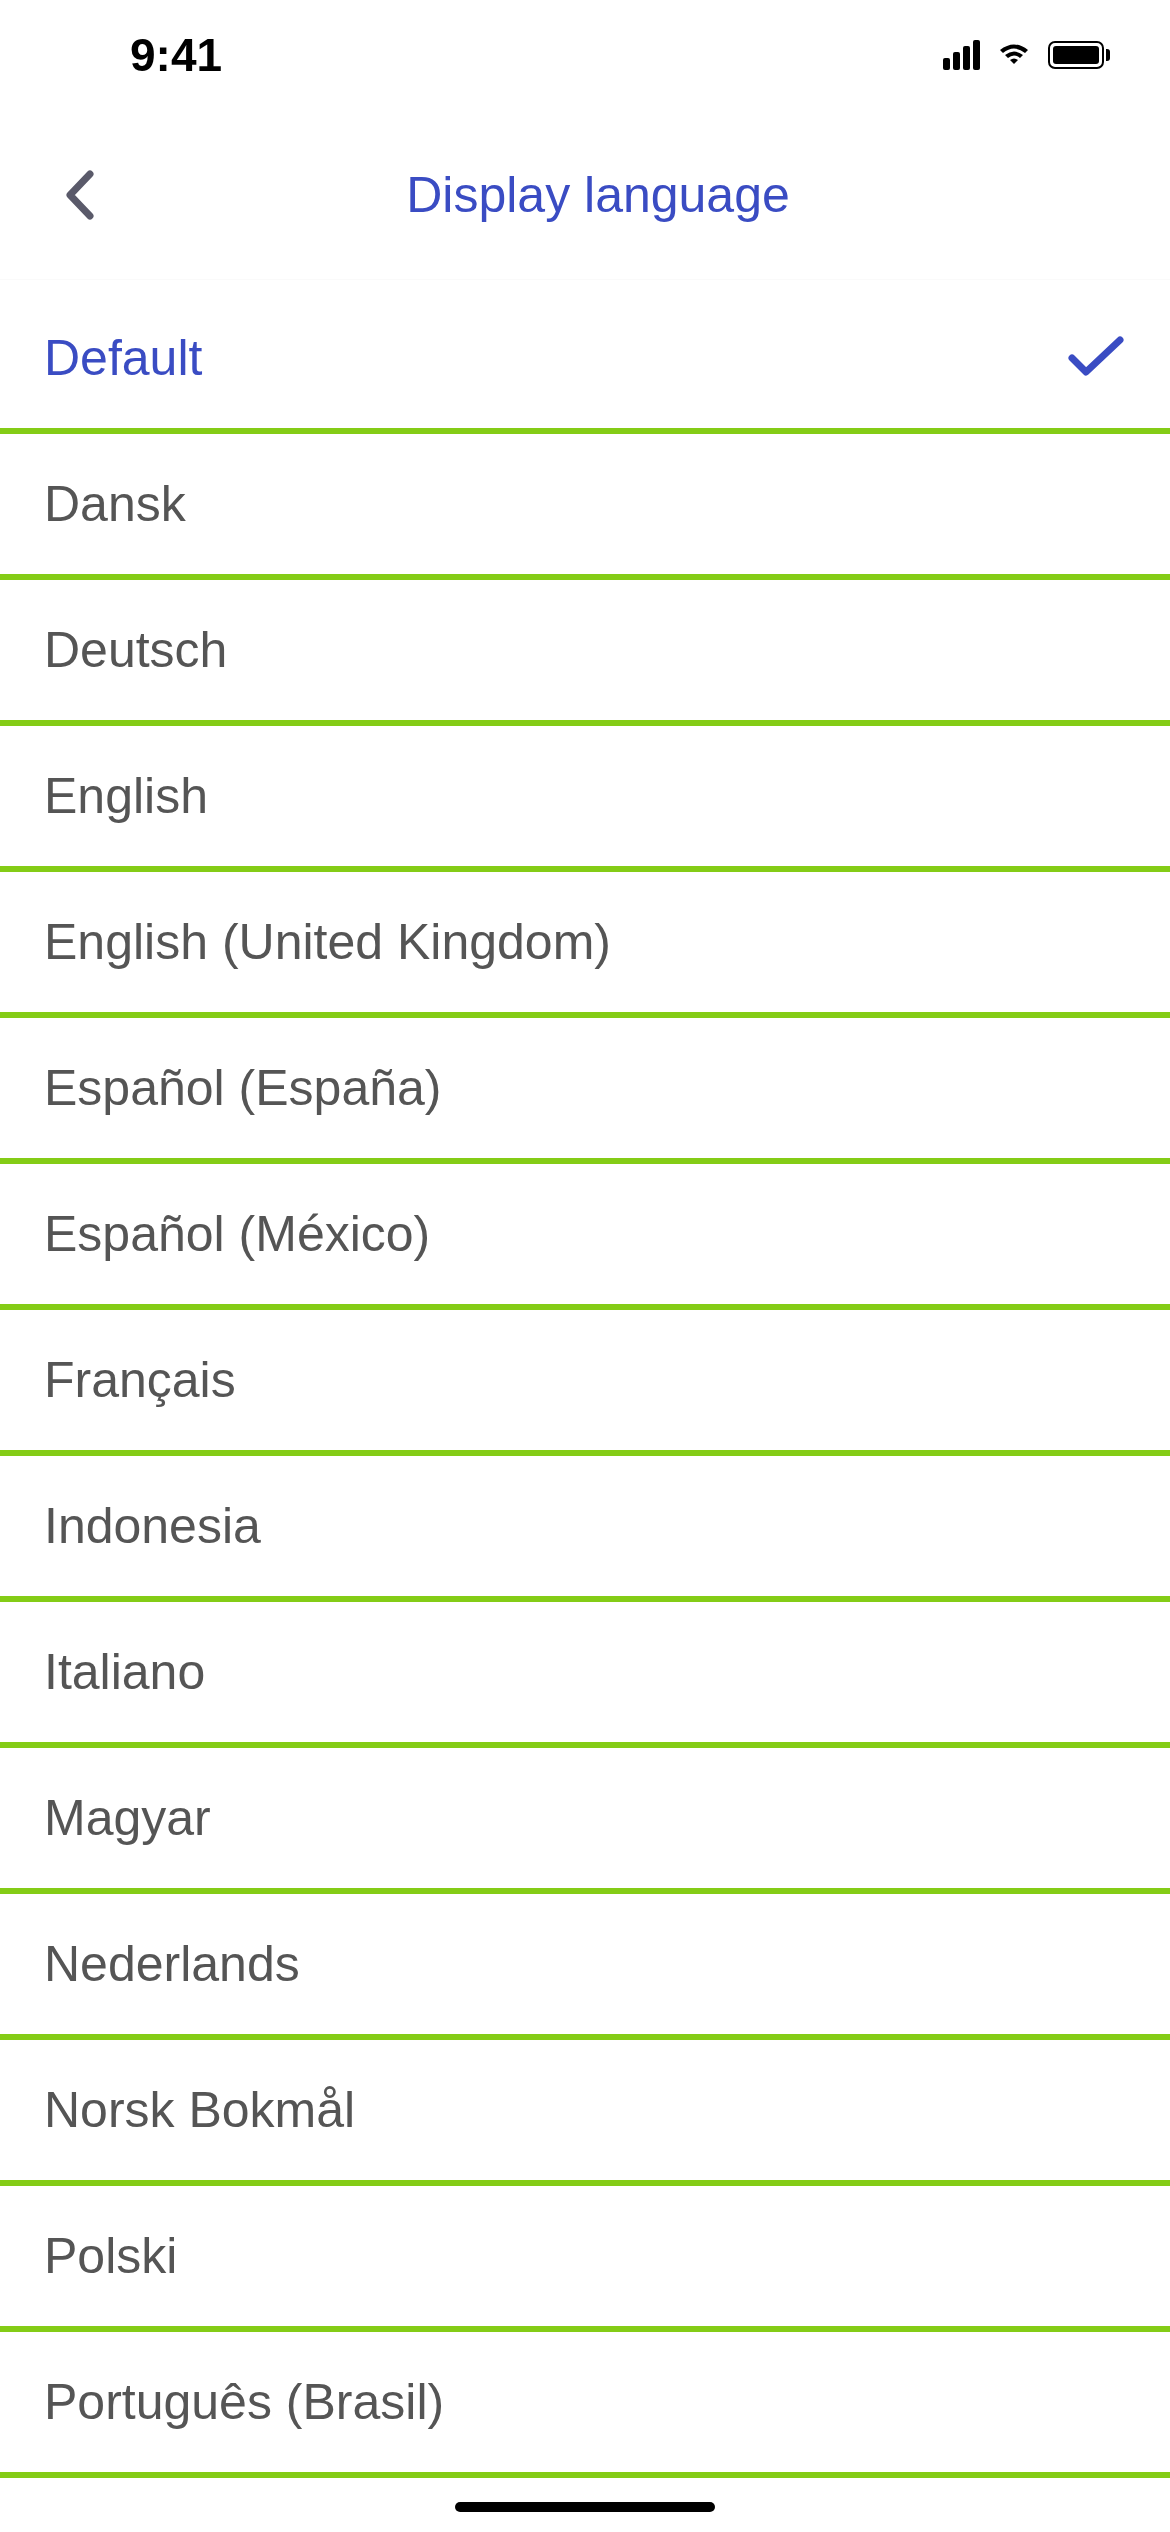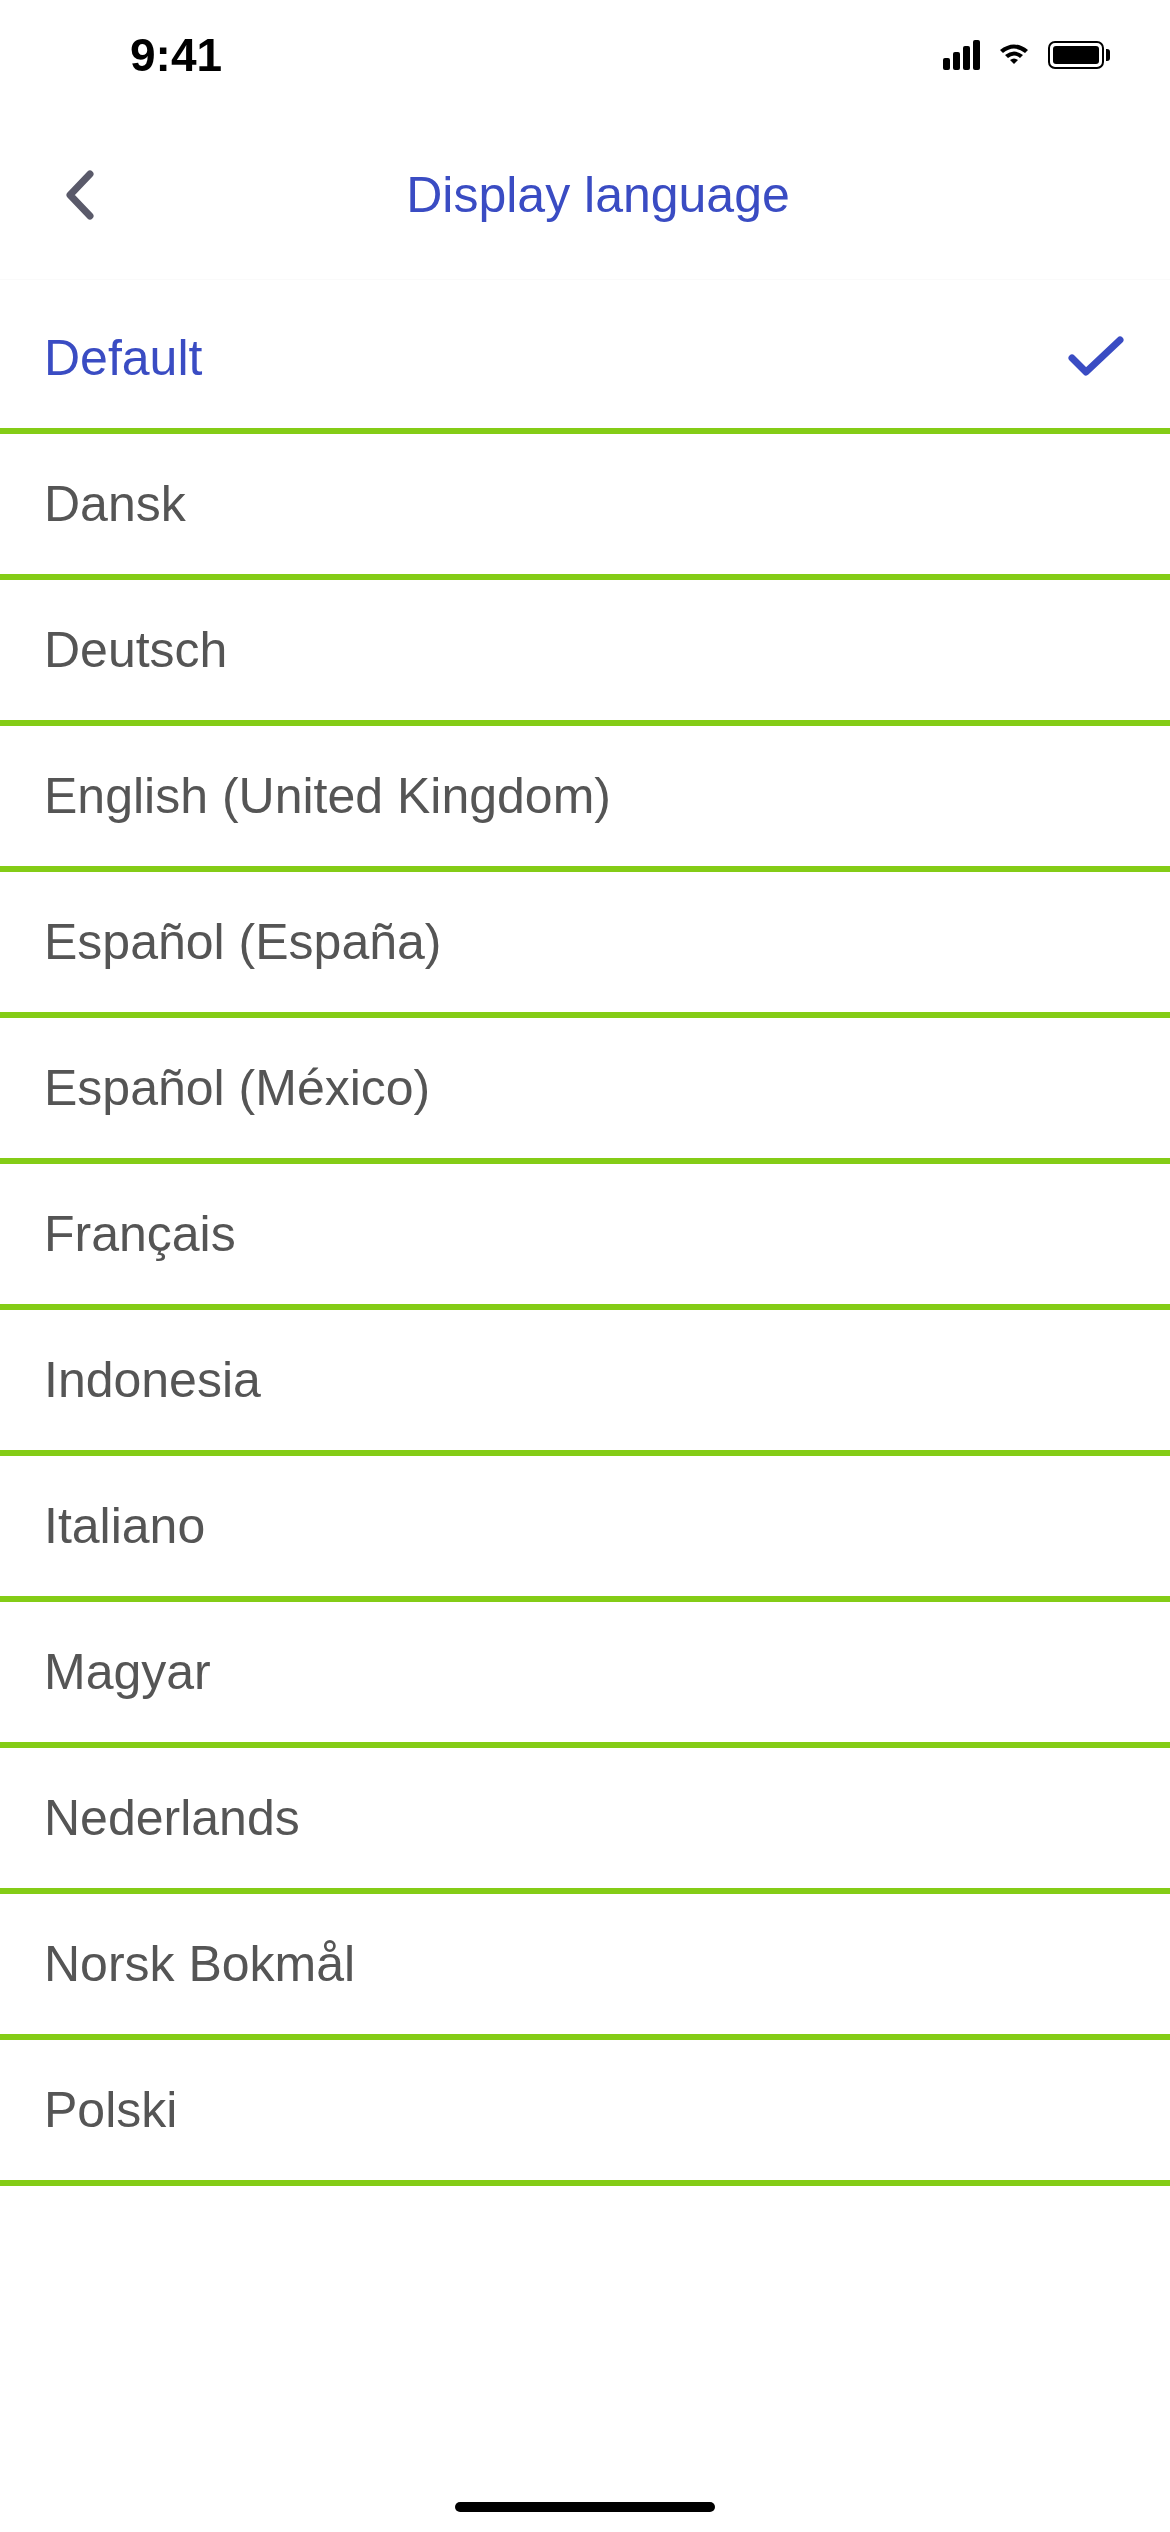--- a/index.html
+++ b/index.html
@@ -213,20 +213,23 @@
   </div>
 
   <div class="list-item">
     <span class="list-label">Dansk</span>
   </div>
 
   <div class="list-item">
     <span class="list-label">Deutsch</span>
   </div>
 
+  <div class="list-item">
+    <span class="list-label">English</span>
+  </div>
 
   <div class="list-item">
     <span class="list-label">English (United Kingdom)</span>
   </div>
 
   <div class="list-item">
     <span class="list-label">Español (España)</span>
   </div>
 
   <div class="list-item">
@@ -254,16 +257,19 @@
   </div>
 
   <div class="list-item">
     <span class="list-label">Norsk Bokmål</span>
   </div>
 
   <div class="list-item">
     <span class="list-label">Polski</span>
   </div>
 
+  <div class="list-item">
+    <span class="list-label">Português (Brasil)</span>
+  </div>
 
 </div>
 
 <div class="home-indicator"></div>
 
 </body></html>

